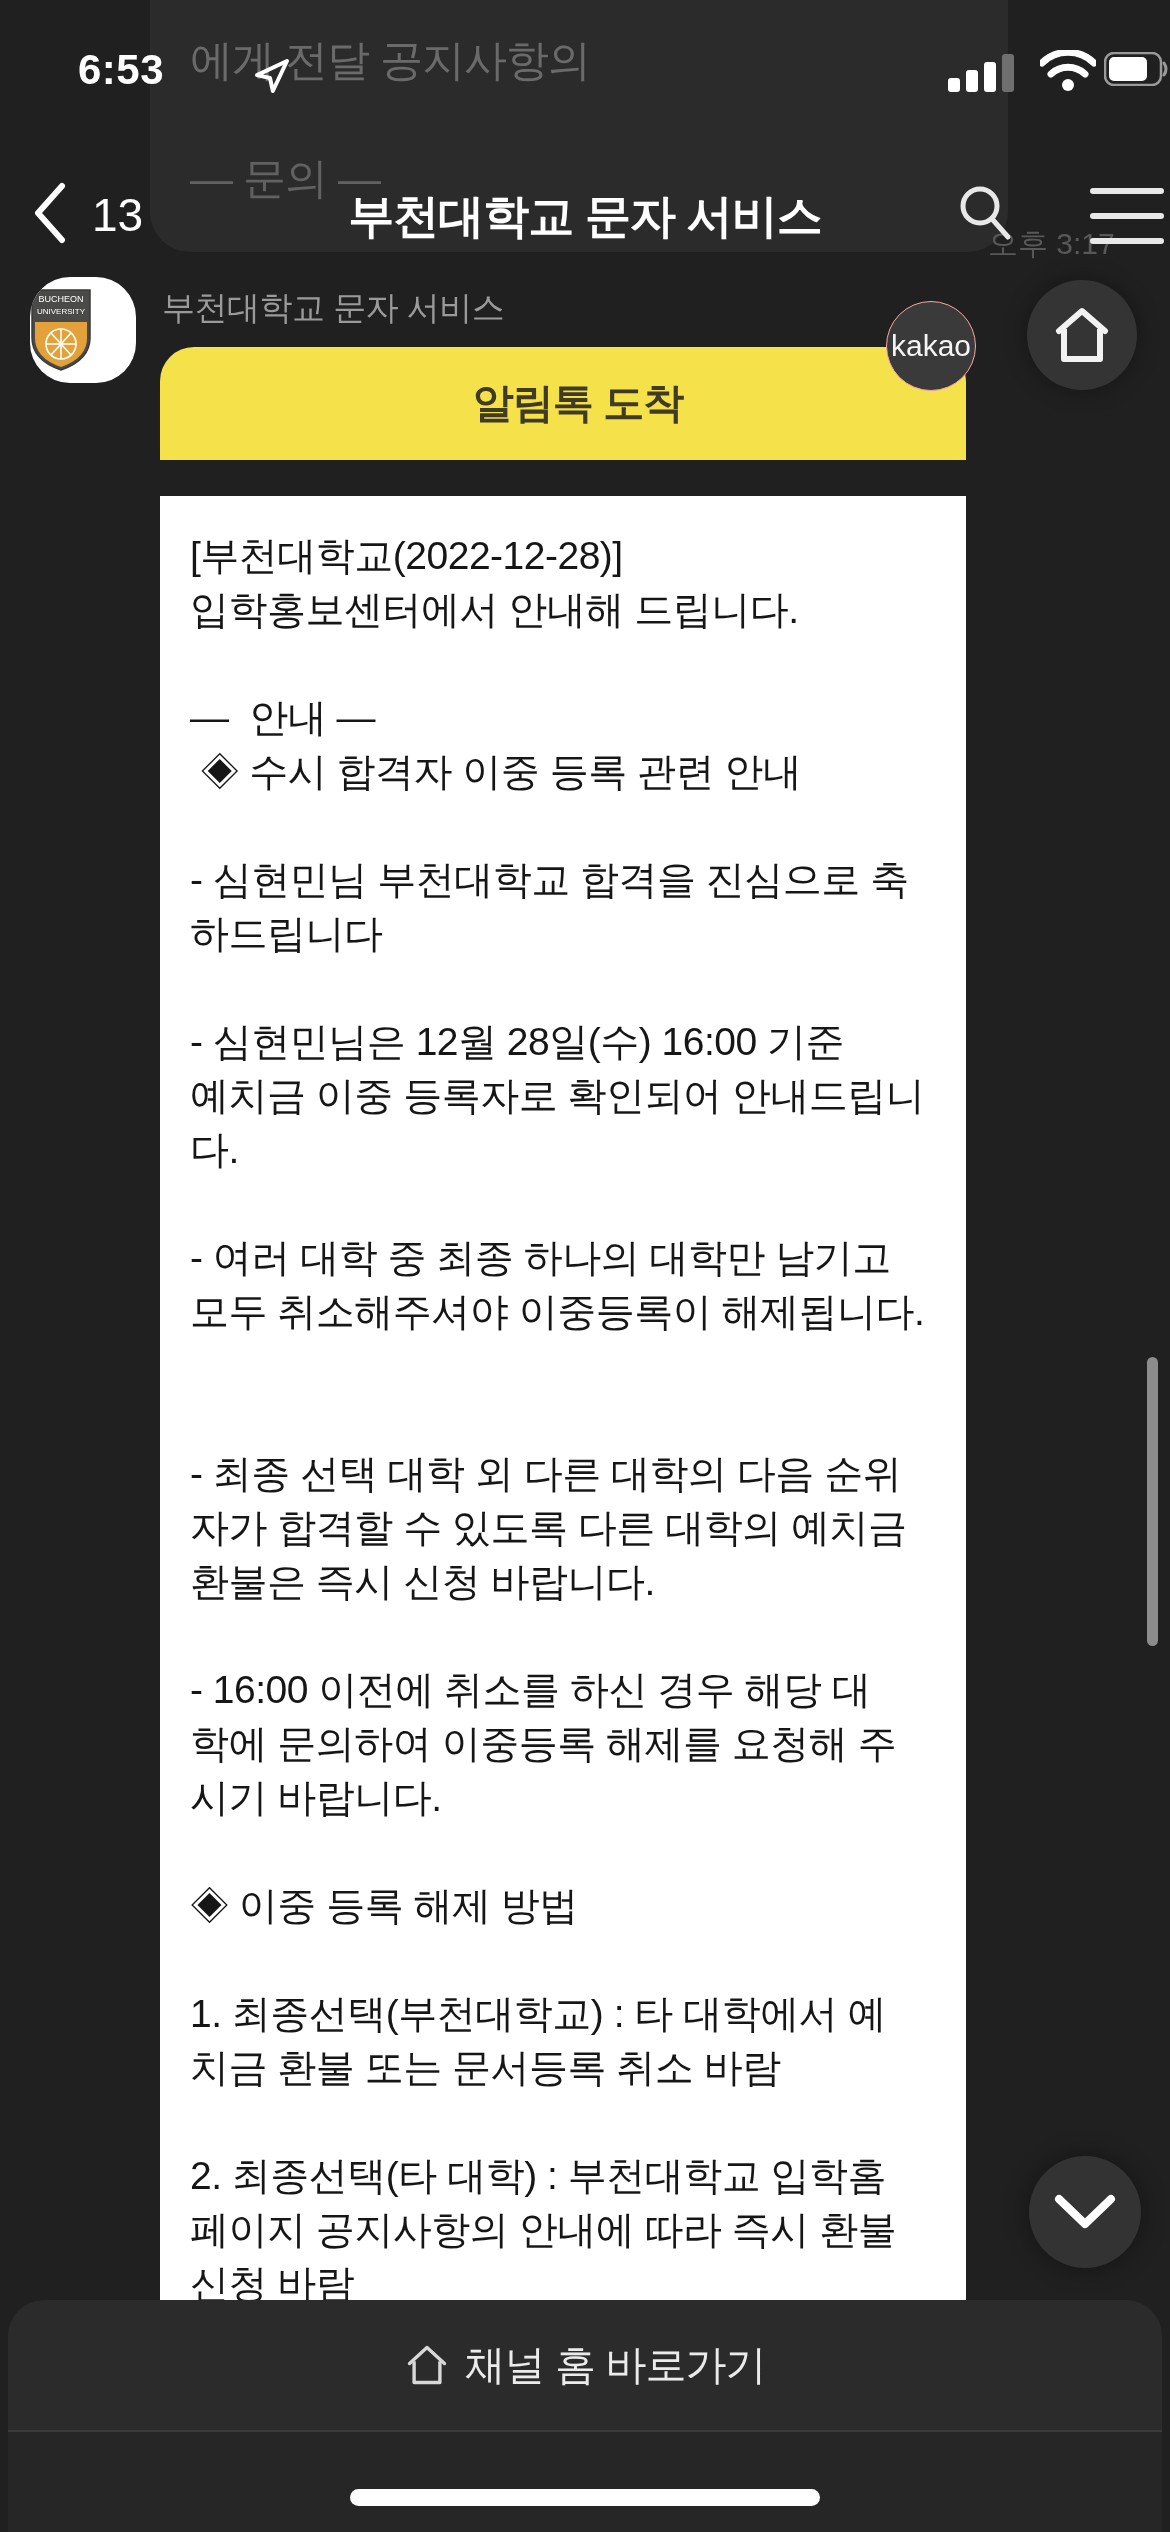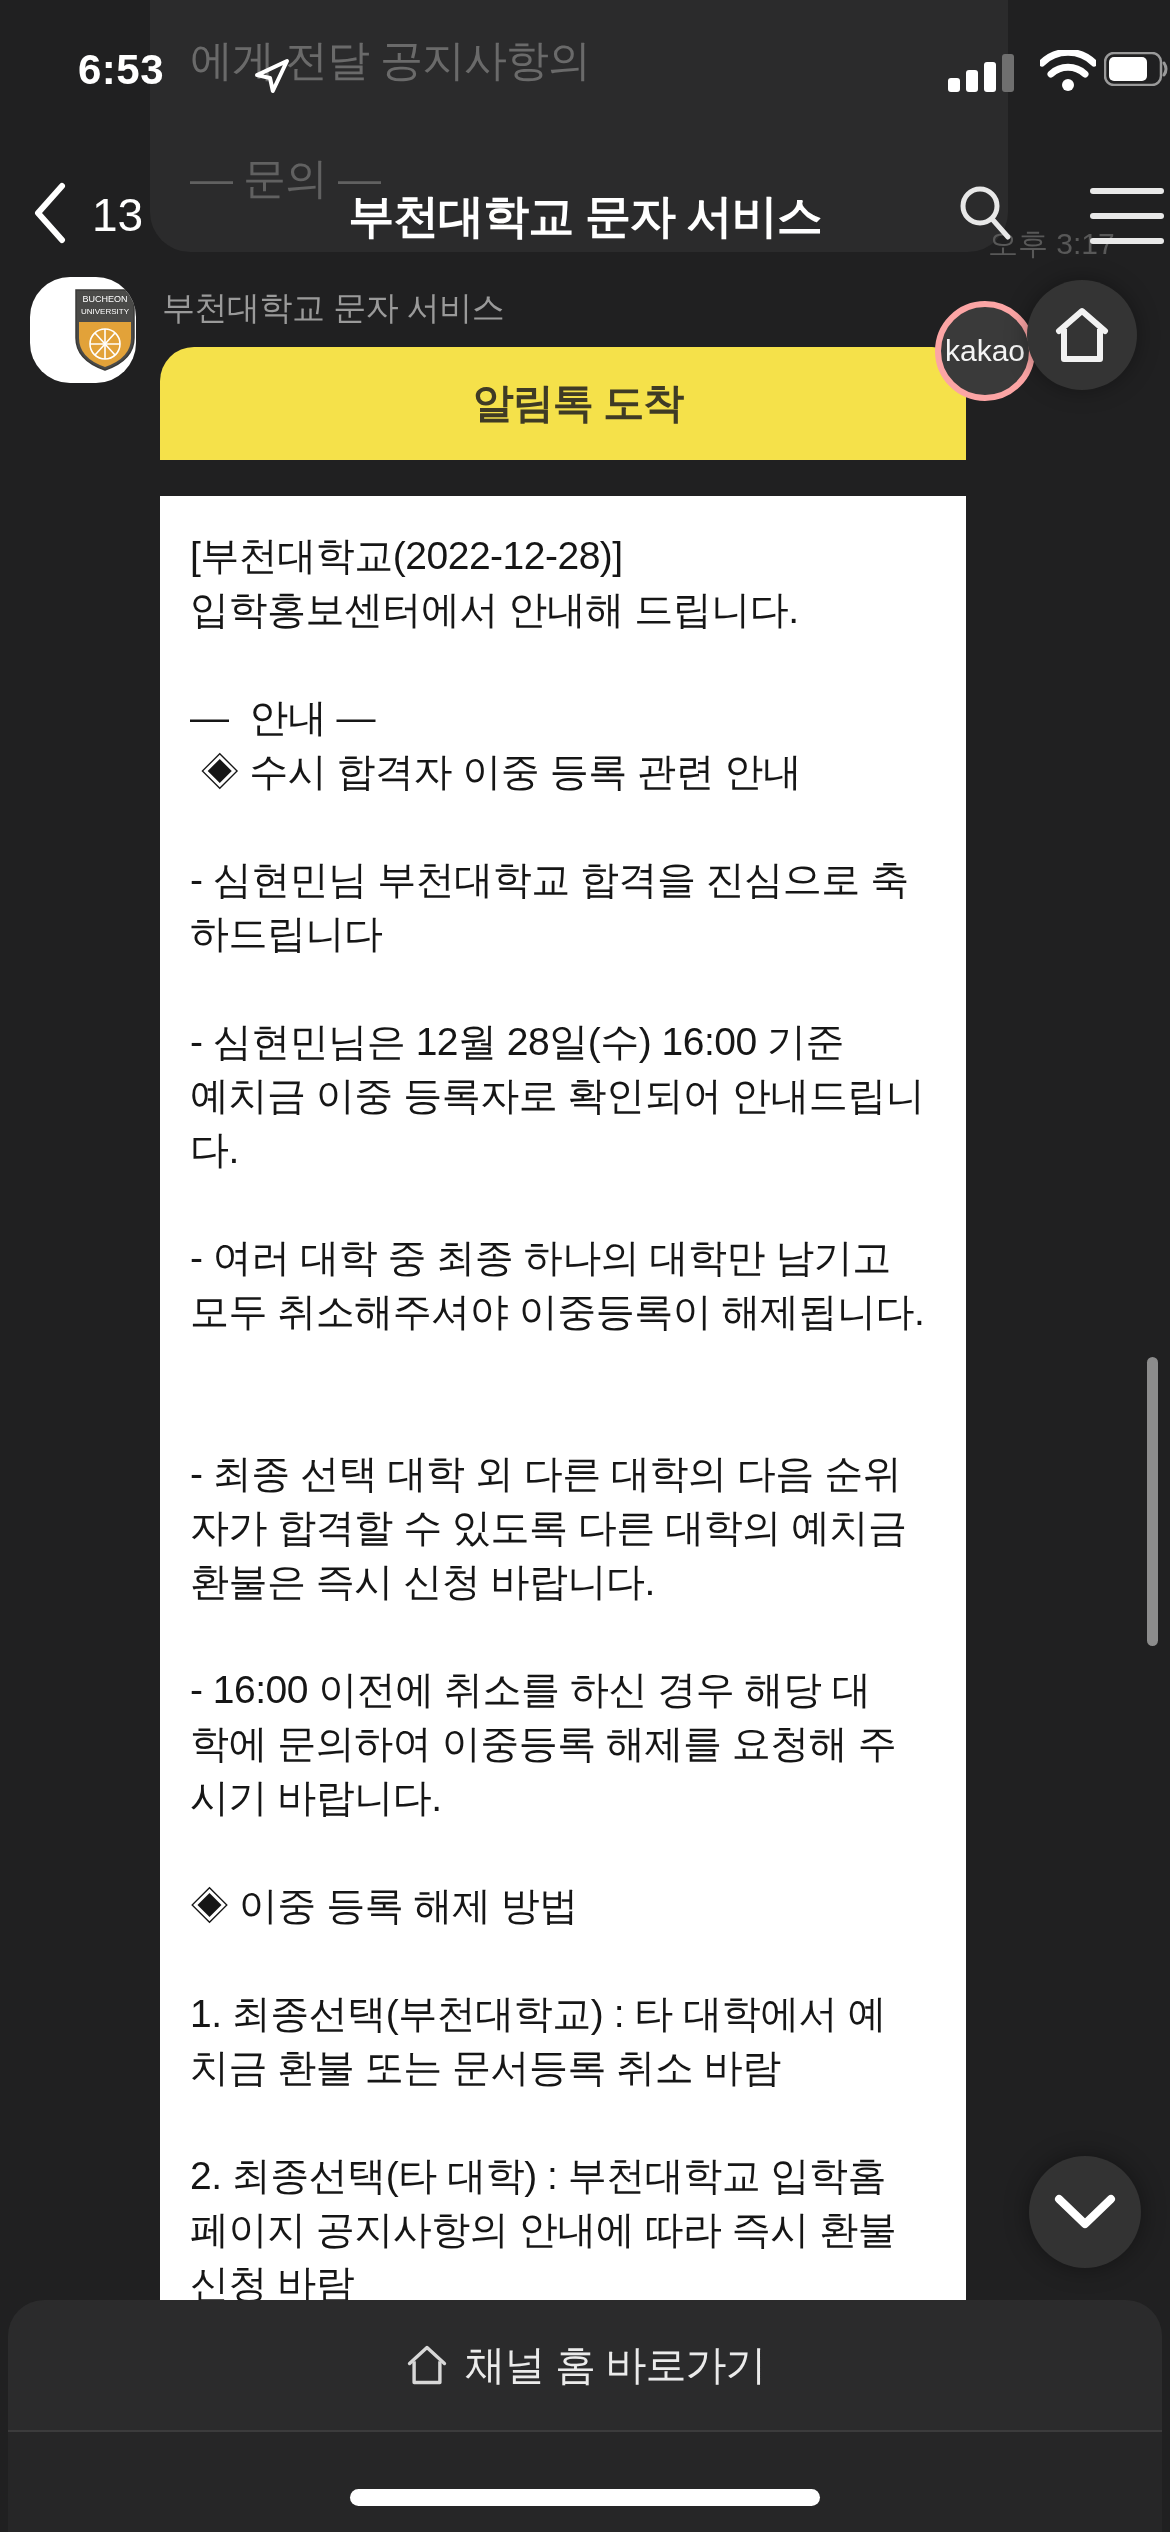--- a/index.html
+++ b/index.html
@@ -24,33 +24,33 @@
   
   .back-chevron{left:32px;top:182px;}
   .back-count{left:92px;top:188px;font-size:46px;color:#ffffff;}
   .nav-title{left:0;top:186px;width:1170px;text-align:center;font-size:46px;font-weight:600;color:#ffffff;letter-spacing:-1px;}
   .search-btn{left:952px;top:180px;width:66px;height:66px;}
   .menu-btn{left:1090px;top:188px;width:74px;height:56px;display:flex;flex-direction:column;justify-content:space-between;}
   .menu-btn span{display:block;height:6px;background:#e8e8e8;border-radius:3px;}
 
   
   .avatar{left:30px;top:277px;width:106px;height:106px;background:#ffffff;border-radius:40px;
-          display:flex;align-items:center;justify-content:flex-end;overflow:hidden;}
+          display:flex;align-items:center;justify-content:flex-start;overflow:hidden;}
   .sender{left:162px;top:286px;font-size:33px;color:#9a9a9a;letter-spacing:-0.5px;}
 
   .alimtalk-header{left:160px;top:347px;width:806px;height:113px;background:#F5E14A;
                    border-radius:34px 34px 0 0;display:flex;align-items:center;box-sizing:border-box;padding-left:30px;justify-content:center;}
   .alimtalk-header .hdr-text{font-size:41px;font-weight:700;color:#3f3b25;letter-spacing:-1px;}
 
   .msg-body{left:160px;top:460px;width:806px;height:1838px;background:#ffffff;box-sizing:border-box;
             padding:33px 14px 0 30px;overflow:hidden;margin-top:36px;}
   .msg-text{font-size:39px;line-height:54px;color:#161616;white-space:pre;letter-spacing:-0.5px;}
 
-  .kakao-badge{left:935px;top:301px;width:88px;height:88px;border-radius:50%;background:#3a3a3a;
-               border:6px solid #fca5a5;display:flex;align-items:center;justify-content:center;}
+  .kakao-badge{left:886px;top:301px;width:88px;height:88px;border-radius:50%;background:#3a3a3a;
+               border:1px solid #fca5a5;display:flex;align-items:center;justify-content:center;}
   .kakao-badge span{color:#f5f5f5;font-size:30px;}
 
   .home-fab{left:1027px;top:280px;width:110px;height:110px;border-radius:50%;background:#343434;
             box-shadow:0 0 22px rgba(0,0,0,.35);display:flex;align-items:center;justify-content:center;}
 
   .scrollbar{left:1147px;top:1357px;width:11px;height:289px;border-radius:6px;background:#8c8c8c;}
 
   .down-fab{left:1029px;top:2156px;width:112px;height:112px;border-radius:50%;background:#333333;
             box-shadow:0 0 24px rgba(0,0,0,.4);display:flex;align-items:center;justify-content:center;}
 

